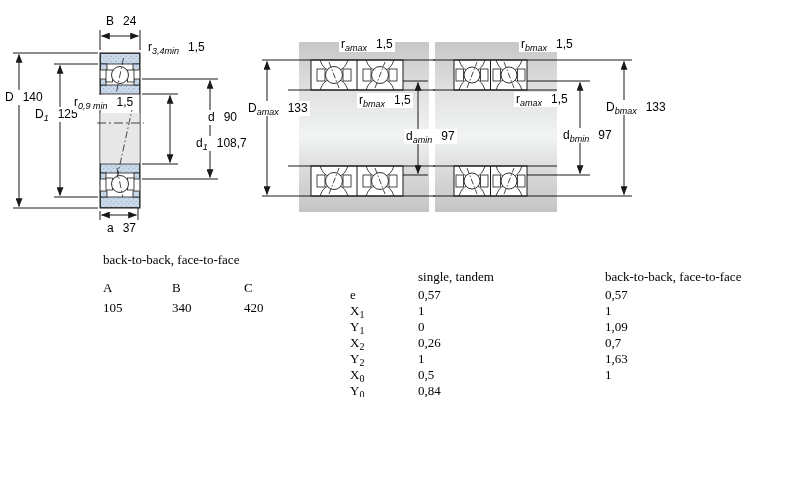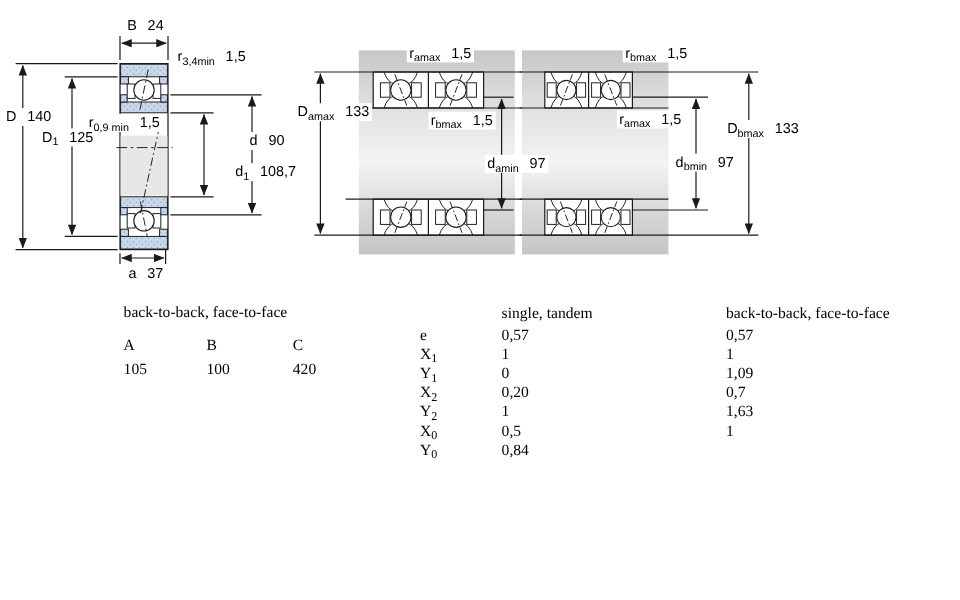--- a/index.html
+++ b/index.html
@@ -1,30 +1,30 @@
 <!DOCTYPE html>
 <html><head>
 <meta charset="utf-8">
 <style>
   html,body{margin:0;padding:0;background:#fff;}
   #stage{position:relative;width:800px;height:397px;background:#ffffff;overflow:hidden;
          font-family:"Liberation Sans",sans-serif;color:#000;}
   #drawing{position:absolute;left:0;top:0;z-index:0;}
   .dim{position:absolute;z-index:2;background:#ffffff;padding:0 2px;white-space:nowrap;
        font:12px "Liberation Sans",sans-serif;color:#000;line-height:14px;}
-  .dim .s{font-size:9px;position:relative;top:3px;}
+  .dim .s{font-size:9px;position:relative;top:3px;font-style:italic;}
   .dim .v{margin-left:9px;}
   #preload{position:absolute;left:103px;top:249px;z-index:2;}
   #preload .t{font:bold 13px "Liberation Serif",serif;}
   #preload .st{font:13px "Liberation Serif",serif;margin-top:3px;}
   #preload .grid{display:grid;grid-template-columns:69px 72px auto;margin-top:12px;
                  font:13px "Liberation Serif",serif;row-gap:4px;}
   #factors{position:absolute;left:350px;top:249px;z-index:2;width:430px;}
   #factors .t{font:bold 14px "Liberation Serif","DejaVu Sans",sans-serif;}
-  #factors .grid{display:grid;grid-template-columns:68px 187px auto;margin-top:4px;
+  #factors .grid{display:grid;grid-template-columns:68px 187px auto;margin-top:20px;
                  font:13px "Liberation Serif",serif;}
   #factors .grid > div{height:16px;line-height:16px;}
   #factors .hdr{height:18px !important;}
   .sub{font-size:10px;position:relative;top:3px;}
 </style>
 </head>
 <body>
 
 <div id="stage">
 
@@ -220,21 +220,21 @@
 <div class="dim" style="left:194px;top:136px">
   <span class="m">d</span><span class="s">1</span><span class="v">108,7</span>
 </div>
 <div class="dim" style="left:105px;top:221px">
   <span class="m">a</span><span class="s"></span><span class="v">37</span>
 </div>
 
 <div class="dim" style="left:339px;top:37px">
   <span class="m">r</span><span class="s">amax</span><span class="v">1,5</span>
 </div>
-<div class="dim" style="left:246px;top:86px">
+<div class="dim" style="left:246px;top:101px">
   <span class="m">D</span><span class="s">amax</span><span class="v">133</span>
 </div>
 <div class="dim" style="left:357px;top:93px">
   <span class="m">r</span><span class="s">bmax</span><span class="v">1,5</span>
 </div>
 <div class="dim" style="left:404px;top:129px">
   <span class="m">d</span><span class="s">amin</span><span class="v">97</span>
 </div>
 
 <div class="dim" style="left:519px;top:37px">
@@ -250,21 +250,21 @@
   <span class="m">d</span><span class="s">bmin</span><span class="v">97</span>
 </div>
 
 <div id="preload">
   <div class="st">back-to-back, face-to-face</div>
   <div class="grid">
     <div>A</div>
     <div>B</div>
     <div>C</div>
     <div>105</div>
-    <div>100</div>
+    <div>340</div>
     <div>420</div>
   </div>
 </div>
 
 <div id="factors">
   <div class="grid">
     <div class="hdr"></div>
     <div class="hdr">single, tandem</div>
     <div class="hdr">back-to-back, face-to-face</div>
 
@@ -274,21 +274,21 @@
 
     <div><span>X</span><span class="sub">1</span></div>
     <div>1</div>
     <div>1</div>
 
     <div><span>Y</span><span class="sub">1</span></div>
     <div>0</div>
     <div>1,09</div>
 
     <div><span>X</span><span class="sub">2</span></div>
-    <div>0,20</div>
+    <div>0,26</div>
     <div>0,7</div>
 
     <div><span>Y</span><span class="sub">2</span></div>
     <div>1</div>
     <div>1,63</div>
 
     <div><span>X</span><span class="sub">0</span></div>
     <div>0,5</div>
     <div>1</div>
 

